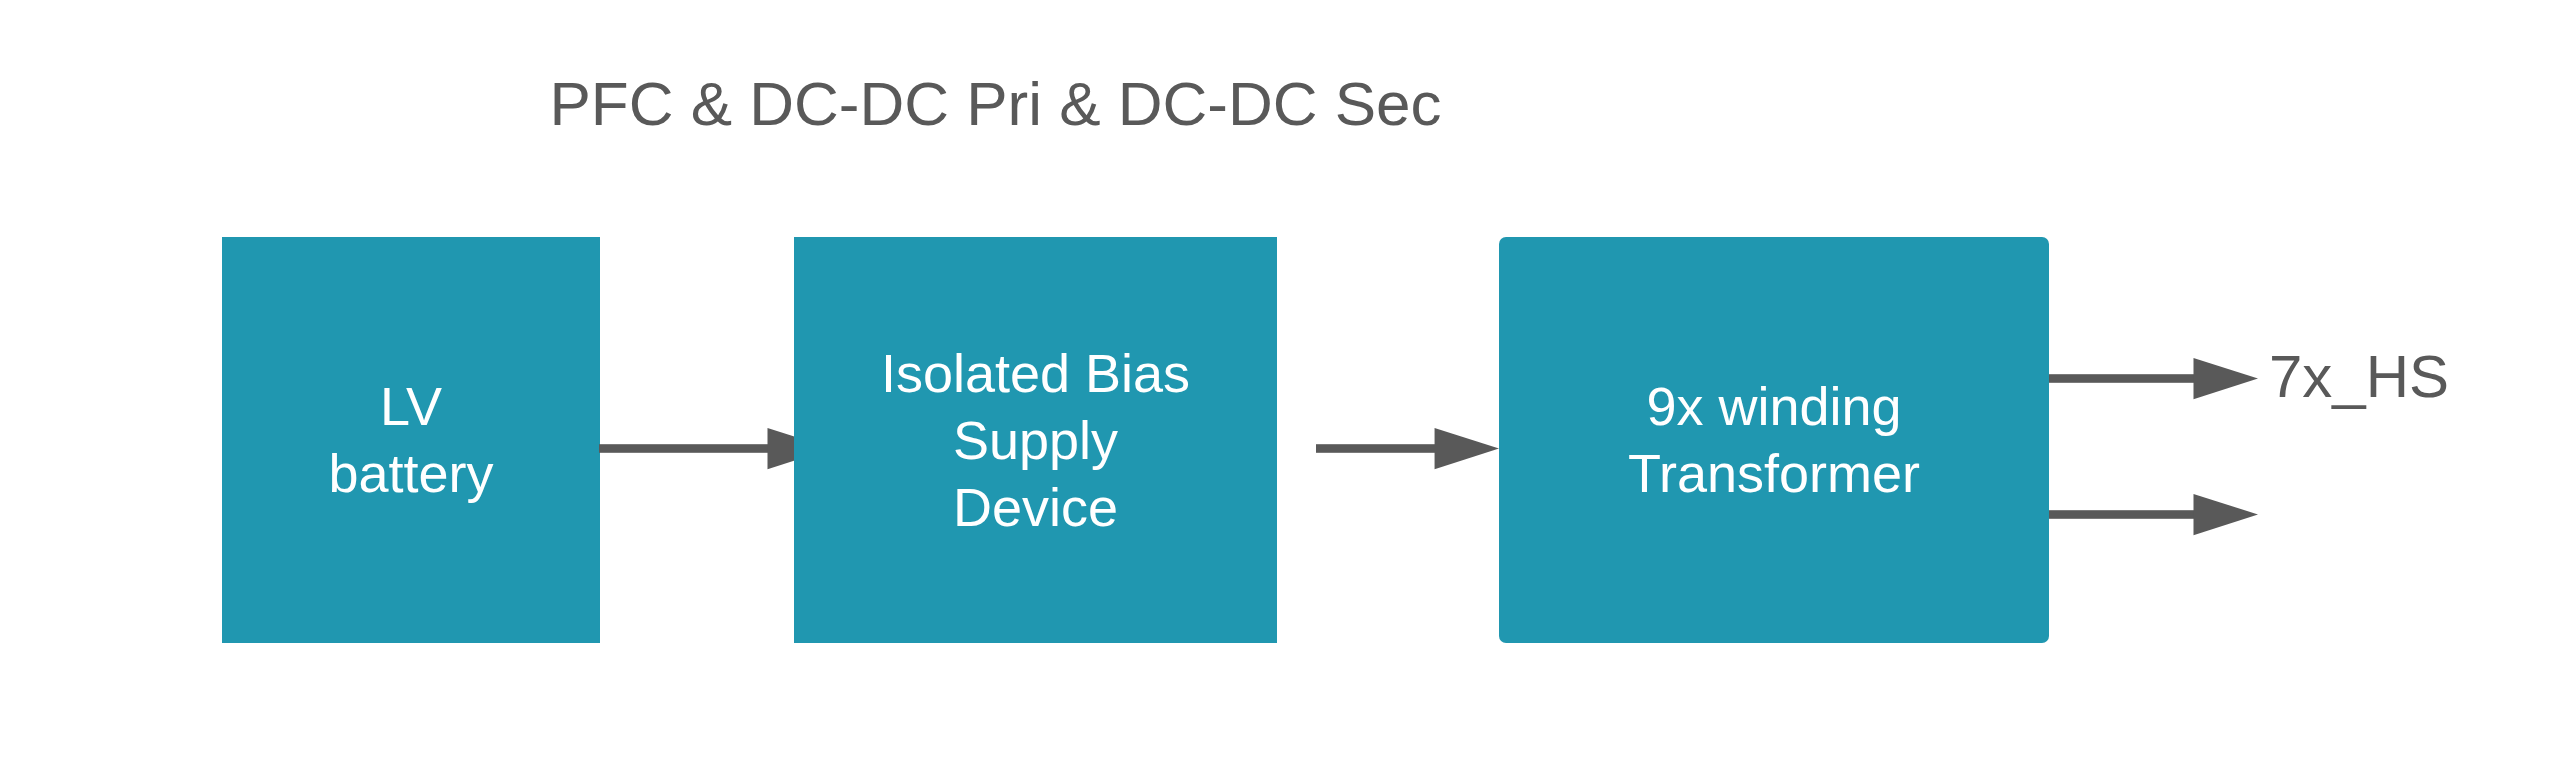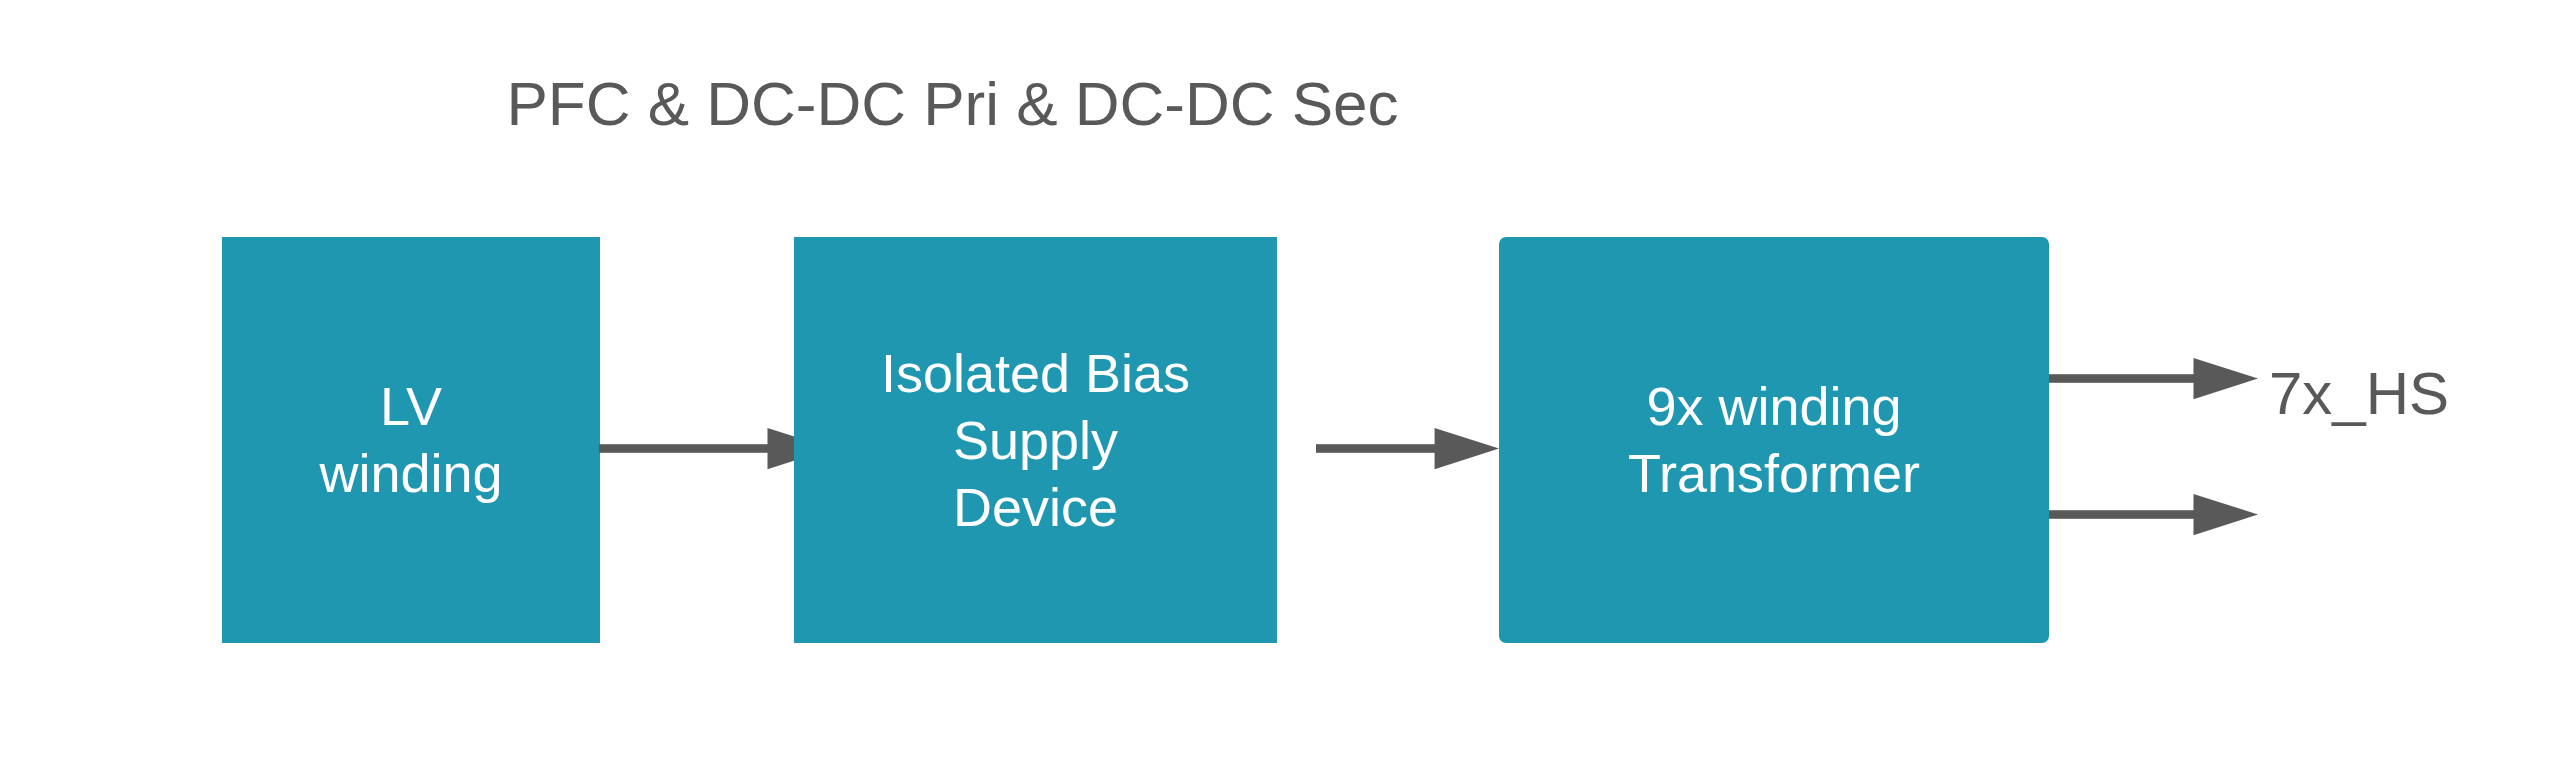--- a/index.html
+++ b/index.html
@@ -25,20 +25,21 @@
     position: absolute;
     left: 0;
     top: 67px;
     width: 1905px;
     text-align: center;
     font-size: 62px;
     line-height: 74px;
     color: #595959;
     white-space: nowrap;
     letter-spacing: 0px;
+    padding-left: 43px;
   }
 
   
   .block {
     position: absolute;
     background: #2097b0;
     display: flex;
     align-items: center;
     justify-content: center;
     box-sizing: border-box;
@@ -70,33 +71,33 @@
   #arrow-transformer-to-ls     { left: 2049px; top: 487px; width: 209px; }
 
   
   .output-label {
     position: absolute;
     font-size: 60px;
     line-height: 72px;
     color: #595959;
     white-space: nowrap;
   }
-  #output-label-hs { left: 2269px; top: 358px; }
+  #output-label-hs { left: 2269px; top: 341px; }
   #output-label-ls { left: 2269px; top: 476px; }
 </style>
 </head>
 <body>
 
 <div id="canvas">
 
   <div class="diagram-title">PFC &amp; DC-DC Pri &amp; DC-DC Sec</div>
 
   <div class="block" id="block-lv-battery">
     <span class="block-label">LV
-winding</span>
+battery</span>
   </div>
 
   <div class="arrow" id="arrow-battery-to-bias">
     <svg viewBox="0 0 271 64" preserveAspectRatio="none">
       <rect x="0" y="27" width="206" height="10" fill="#595959"></rect>
       <polygon points="196,8 271,32 196,56" fill="#595959"></polygon>
     </svg>
   </div>
 
   <div class="block" id="block-bias-supply">

